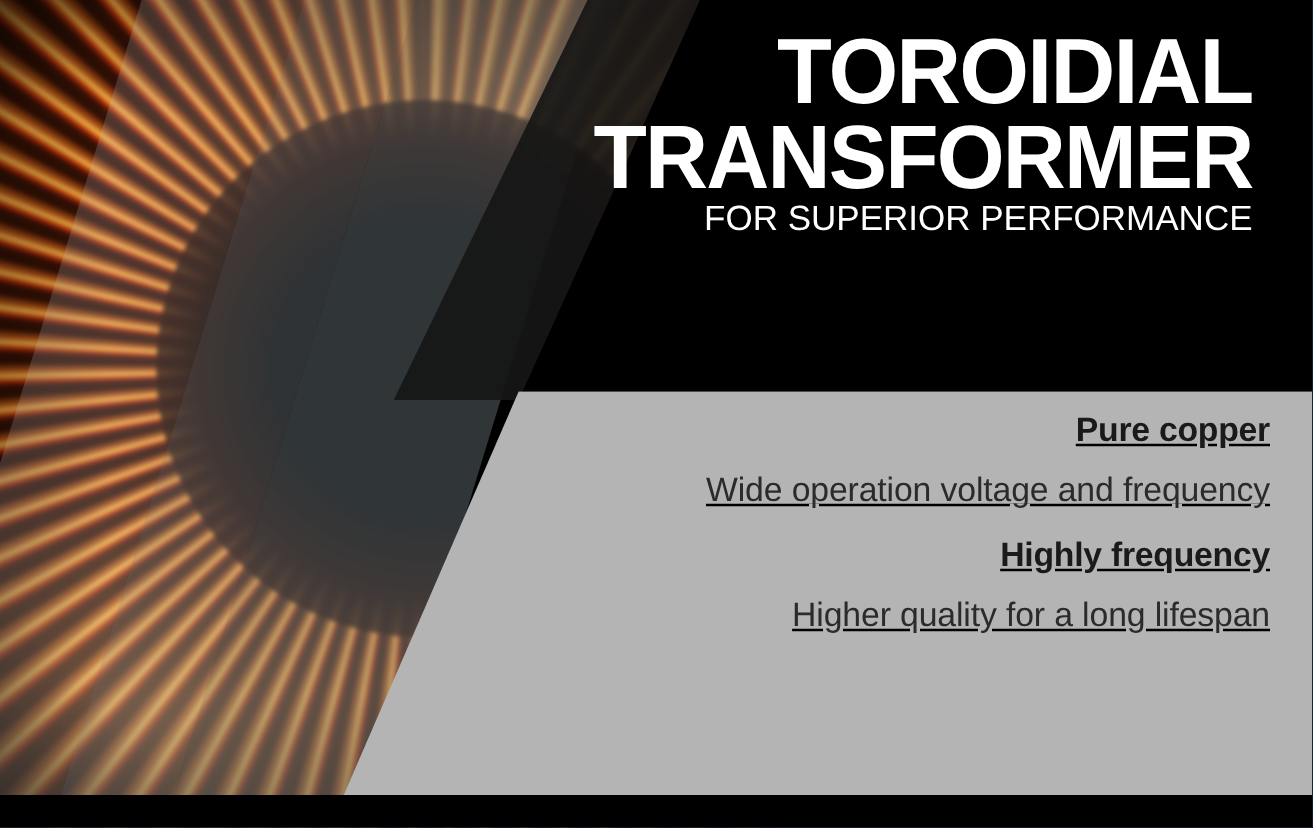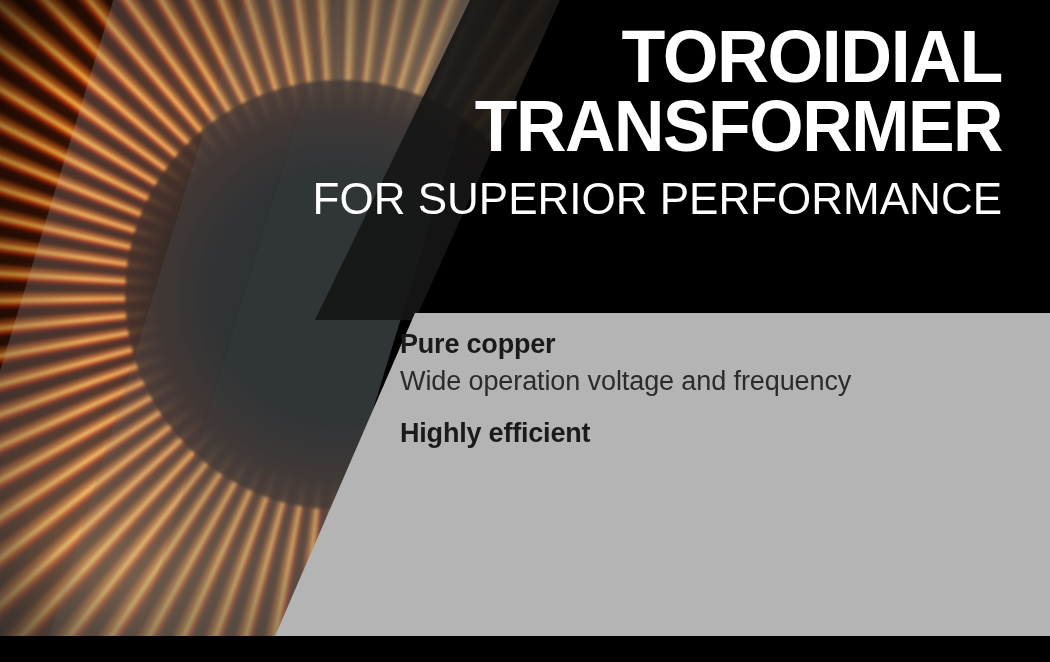--- a/index.html
+++ b/index.html
@@ -139,23 +139,22 @@
     line-height: 0.95;
     letter-spacing: -1.5px;
     white-space: nowrap;
     text-transform: uppercase;
     transform: scaleX(0.97);
     transform-origin: right center;
   }
   .h-line-2 { font-size: 72px; }
   .h-sub {
     display: block;
-    margin-top: 16px;
     font-weight: 300;
-    font-size: 44px;
+    font-size: 28px;
     line-height: 1.0;
     letter-spacing: 0px;
     white-space: nowrap;
     text-transform: uppercase;
     color: #ffffff;
   }
 
   
   .grey-panel {
     position: absolute;
@@ -169,40 +168,42 @@
   .bottom-bar {
     position: absolute;
     left: 0; bottom: 0;
     width: 1050px; height: 26px;
     background: #000;
   }
 
   
   .features {
     position: absolute;
-    left: 400px; top: 325px;
+    left: 420px; top: 325px;
     width: 596px;
-    text-align: left;
+    text-align: right;
+    text-decoration: underline;
   }
   .feature { margin: 0 0 4px 0; }
   .feature-title {
     display: block;
     font-weight: 700;
     font-size: 27px;
     line-height: 1.42;
     color: #1a1a1a;
     letter-spacing: -0.2px;
   }
   .feature-desc {
     display: block;
     font-weight: 400;
     font-size: 27px;
     line-height: 1.34;
     color: #2b2b2b;
     letter-spacing: -0.1px;
+    margin-top: 11px;
   }
   .feature-2 .feature-title { margin-top: 14px; }
   .feature-3 .feature-title { margin-top: 16px; }
 </style>
 </head>
 <body>
 
 <div id="banner">
 
   <div class="photo">
@@ -230,21 +231,22 @@
   </div>
 
   <div class="grey-panel"></div>
 
   <div class="features">
     <div class="feature feature-1">
       <span class="feature-title">Pure copper</span>
       <span class="feature-desc">Wide operation voltage and frequency</span>
     </div>
     <div class="feature feature-2">
-      <span class="feature-title">Highly efficient</span>
+      <span class="feature-title">Highly frequency</span>
     </div>
     <div class="feature feature-3">
+      <span class="feature-desc">Higher quality for a long lifespan</span>
     </div>
   </div>
 
   <div class="bottom-bar"></div>
 
 </div>
 
 </body></html>

